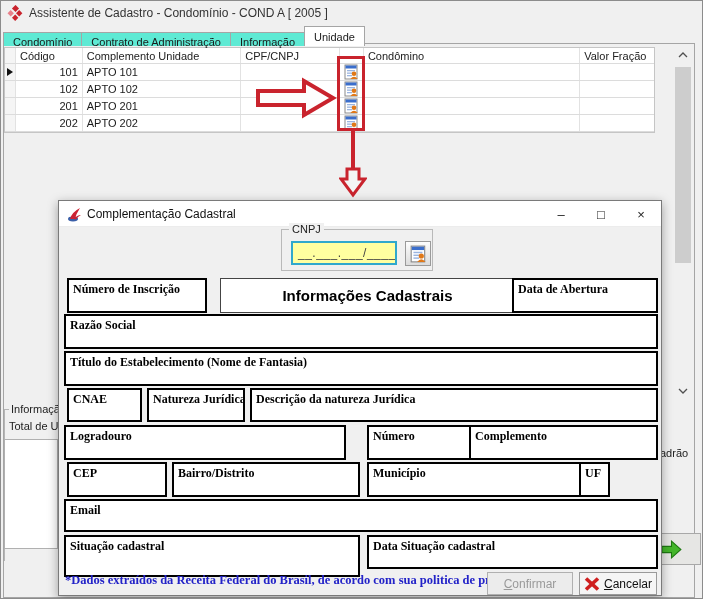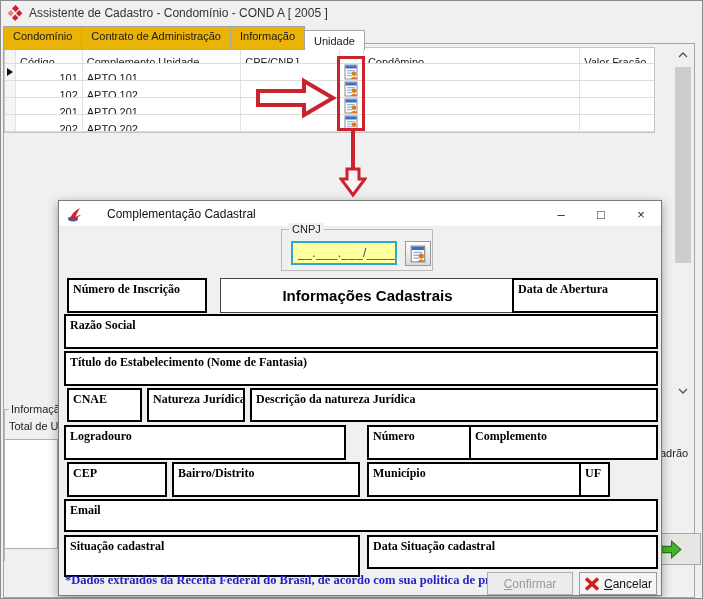--- a/index.html
+++ b/index.html
@@ -10,30 +10,30 @@
     border:1px solid #8c8c8c;
     font-family:"Liberation Sans", sans-serif;
     color:#1a1a1a;
   }
   
   .titlebar { position:absolute; left:0; top:0; width:703px; height:24px; background:#f0f0f0; display:flex; align-items:center; }
   .titlebar .app-title { font-size:12px; color:#333; margin-left:6px; }
   .app-icon { margin-left:6px; width:16px; height:16px; }
 
   .tabstrip { position:absolute; left:2px; top:25px; display:flex; align-items:flex-end; z-index:3; }
-  .tab { font-size:11px; padding:3px 9px 3px 9px; border:1px solid #a5a5a5; border-bottom:none; background:#eab308; margin-right:-1px; height:24px; }
+  .tab { font-size:11px; padding:3px 9px 3px 9px; border:1px solid #a5a5a5; border-bottom:none; background:#5eead4; margin-right:-1px; height:14px; }
   .tab.active { background:#fff; height:20px; padding-top:4px; position:relative; z-index:4; }
 
   .tabpage { position:absolute; left:2px; top:42px; width:692px; height:555px; border:1px solid #a5a5a5; background:#f0f0f0; }
 
   
   .grid { position:absolute; left:3px; top:46px; width:651px; background:#fff; border:1px solid #c5c5c5; font-size:11px; }
   .grow { display:flex; height:17px; border-bottom:1px solid #dcdcdc; background:#fff; }
   .grow.header { height:16px; color:#222; }
-  .gc { border-right:1px solid #e2e2e2; padding:7px 4px; white-space:nowrap; overflow:hidden; line-height:14px; }
+  .gc { border-right:1px solid #e2e2e2; padding:1px 4px; white-space:nowrap; overflow:hidden; line-height:14px; }
   .c-marker { width:11px; padding:0; display:flex; align-items:center; justify-content:center; background:#f5f5f5; }
   .c-codigo { width:67px; text-align:right; }
   .grow.header .c-codigo { text-align:left; }
   .c-compl { width:159px; }
   .c-cpf { width:99px; }
   .c-icon { width:24px; padding:0; display:flex; align-items:center; justify-content:center; }
   .c-cond { width:217px; }
   .c-valor { width:74px; border-right:none; }
   .row-marker { width:0; height:0; border-left:6px solid #111; border-top:4px solid transparent; border-bottom:4px solid transparent; }
 
@@ -53,21 +53,21 @@
   .left-group-label { position:absolute; left:8px; top:402px; background:#f0f0f0; font-size:11px; padding:0 2px; color:#222; }
   .left-total { position:absolute; left:8px; top:419px; font-size:11px; color:#222; }
   .left-white-panel { position:absolute; left:3px; top:438px; width:54px; height:110px; background:#fff; border:1px solid #b0b0b0; }
   .right-padrao { position:absolute; left:659px; top:446px; font-size:11px; color:#222; }
   .green-btn { position:absolute; left:656px; top:532px; width:44px; height:32px; background:#e6e6e4; border:1px solid #a8a8a8; display:flex; align-items:center; }
 
   
   .dialog { position:absolute; left:57px; top:199px; width:604px; height:396px; background:#f0f0f0; border:1px solid #7a7a7a; box-shadow:0 3px 10px rgba(0,0,0,.35); z-index:10; }
   .dlg-titlebar { position:absolute; left:0; top:0; width:100%; height:26px; background:#fff; display:flex; align-items:center; border-bottom:1px solid #ececec; }
   .dlg-icon { width:16px; height:16px; margin-left:8px; }
-  .dlg-title { font-size:12px; margin-left:24px; color:#111; }
+  .dlg-title { font-size:12px; margin-left:4px; color:#111; }
   .dlg-winbtns { position:absolute; right:0; top:0; height:26px; display:flex; }
   .winbtn { width:40px; height:26px; display:flex; align-items:center; justify-content:center; font-size:13px; color:#222; }
 
   .cnpj-group { position:absolute; left:222px; top:28px; width:152px; height:42px; border:1px solid #b9b9b9; }
   .cnpj-label { position:absolute; left:230px; top:22px; background:#f0f0f0; font-size:11px; padding:0 3px; color:#222; }
   .cnpj-input { position:absolute; left:232px; top:40px; width:106px; height:24px; background:#ffffa0; border:2px solid #2fa8cc; font-size:12px; color:#444; padding:3px 0 0 5px; letter-spacing:.5px; overflow:hidden; white-space:nowrap; }
   .cnpj-btn { position:absolute; left:346px; top:40px; width:26px; height:25px; background:linear-gradient(#fdfdfd,#dcdcdc); border:1px solid #9a9a9a; display:flex; align-items:center; justify-content:center; }
 
   .fbox { position:absolute; height:35px; background:#fff; border:2px solid #000; font:bold 12px "Liberation Serif", serif; padding:2px 4px; color:#000; overflow:hidden; white-space:nowrap; }
   .fbox-center { position:absolute; height:35px; background:#fff; border:1px solid #444; display:flex; align-items:center; justify-content:center; font:bold 15px "Liberation Sans", sans-serif; color:#000;margin-left:8px; }

